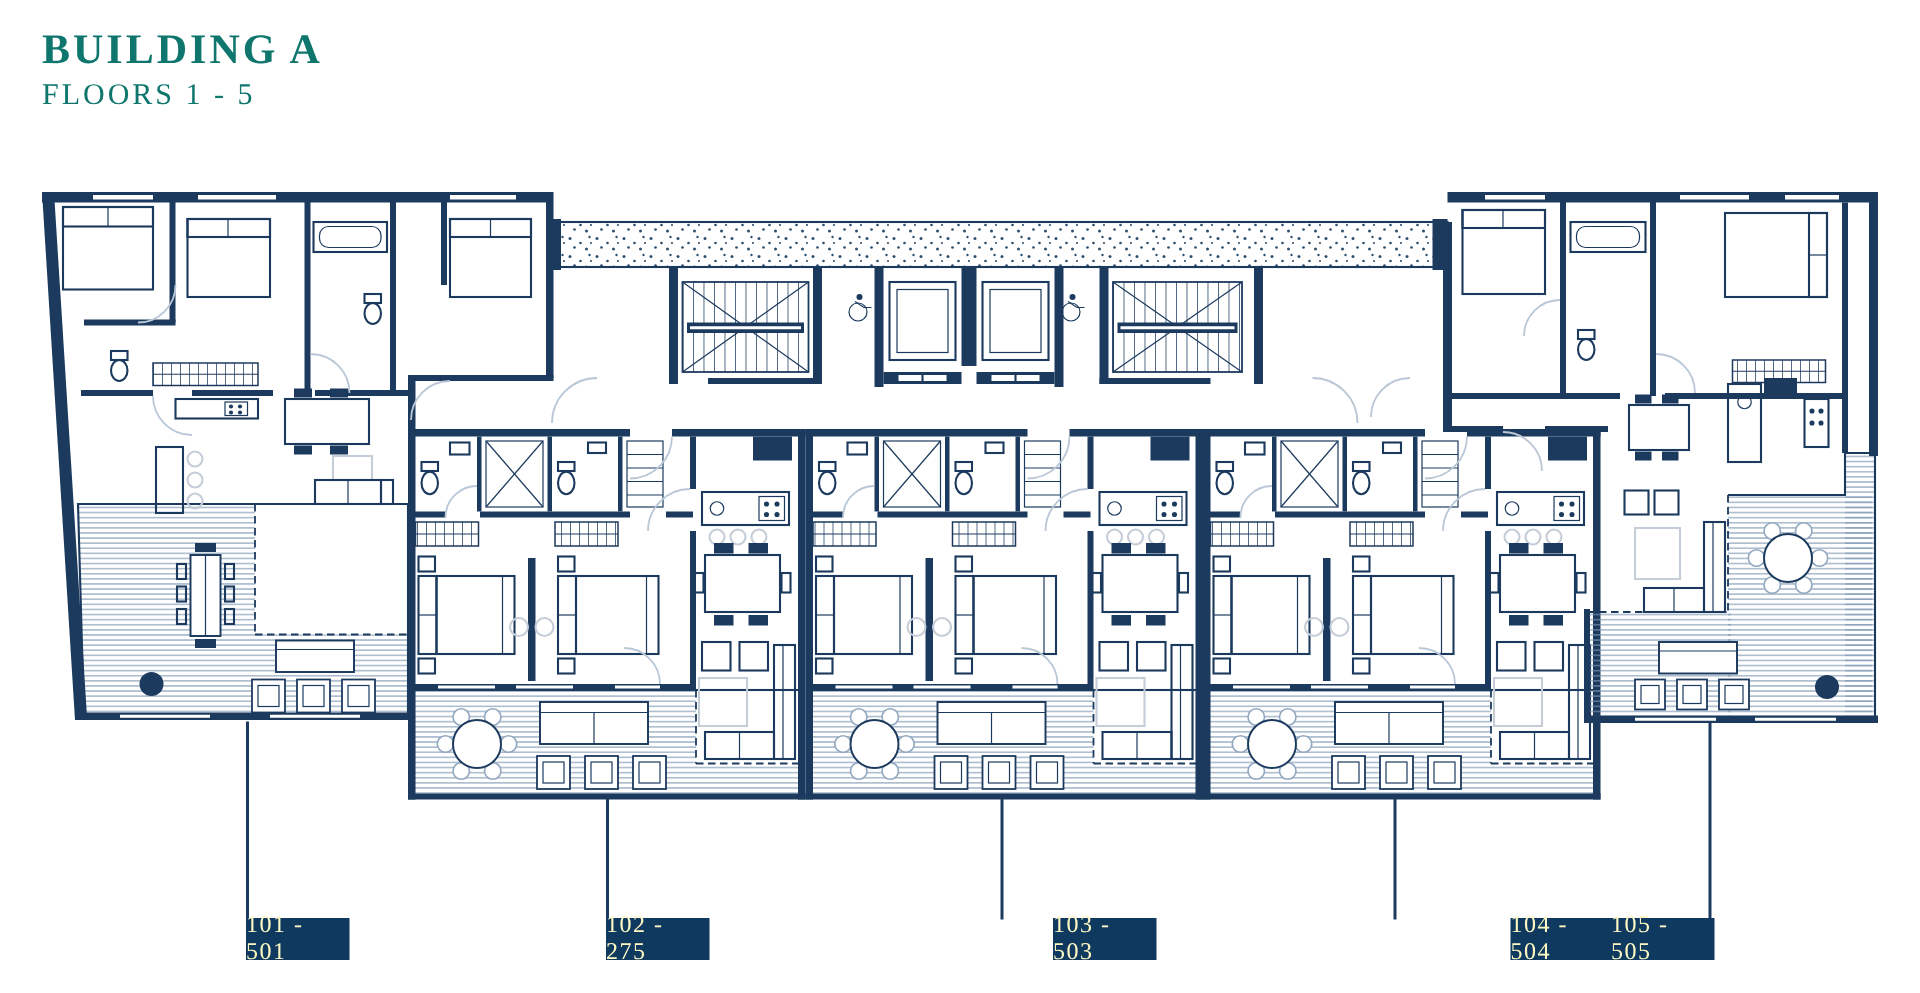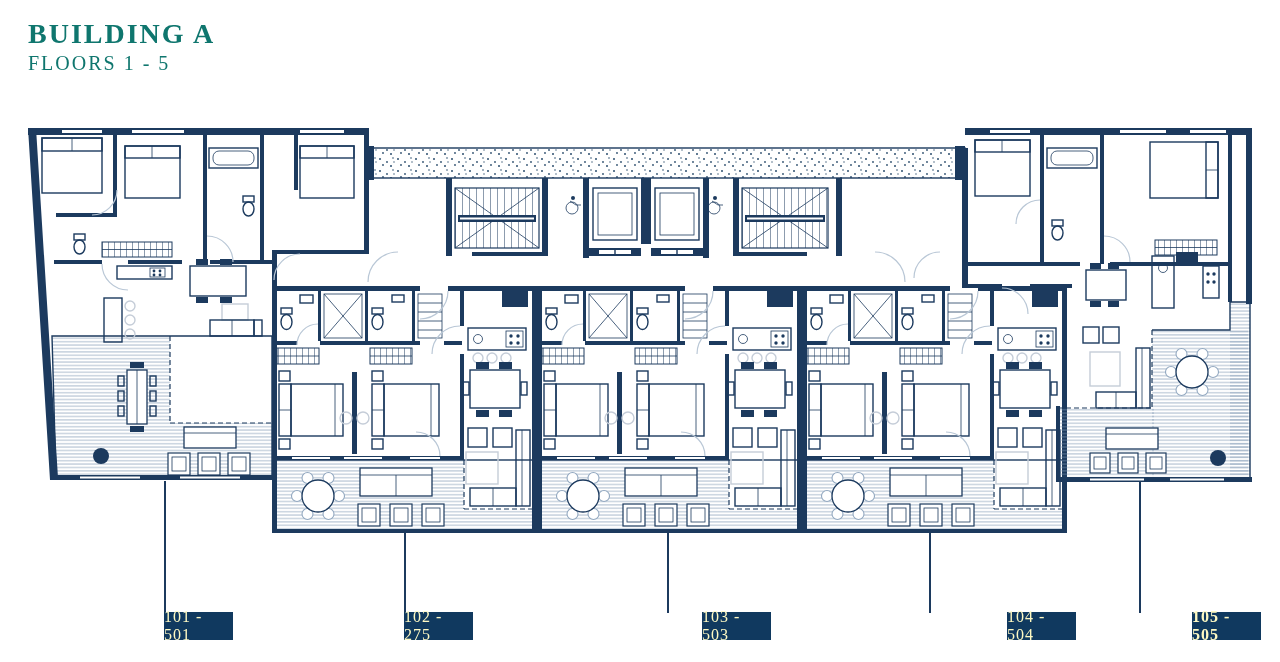--- a/index.html
+++ b/index.html
@@ -507,15 +507,15 @@
 
 <div class="hdr">
   <h1>BUILDING A</h1>
   <h2>FLOORS 1 - 5</h2>
 </div>
 
 <div class="unit-label" style="left:164px;">101 - 501</div>
 <div class="unit-label" style="left:404px;">102 - 275</div>
 <div class="unit-label" style="left:702px;">103 - 503</div>
 <div class="unit-label" style="left:975px;margin-left:32px;">104 - 504</div>
-<div class="unit-label" style="left:1192px;font-weight:bold;">105 - 505</div>
+<div class="unit-label" style="left:1074px;">105 - 505</div>
 
 </div>
 
 </body></html>

